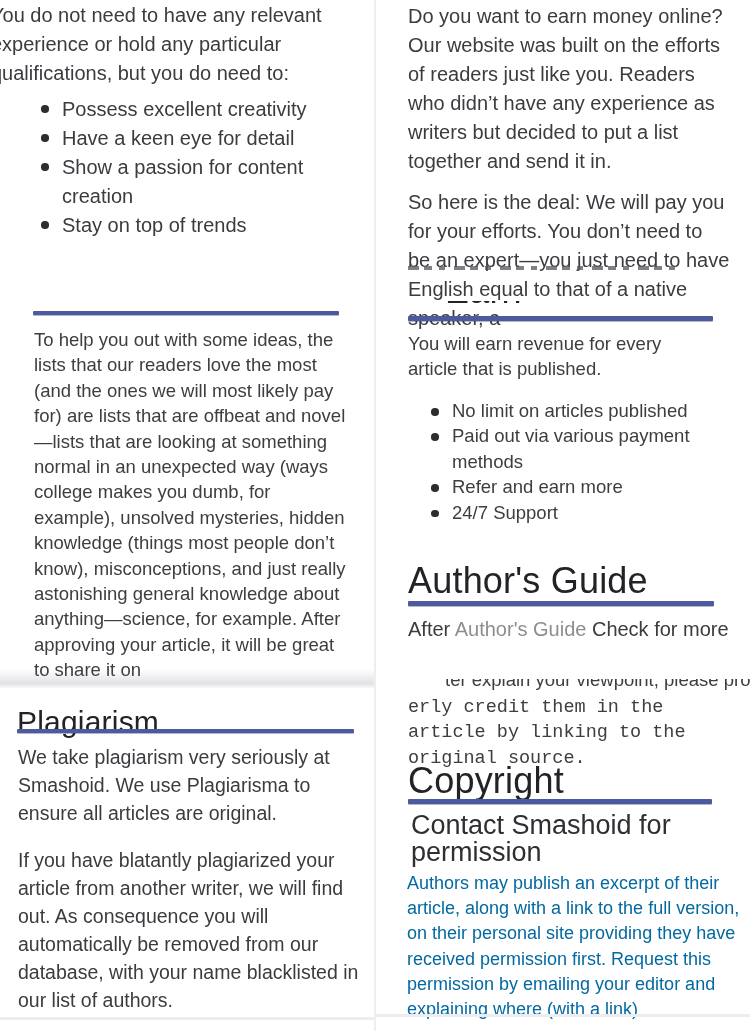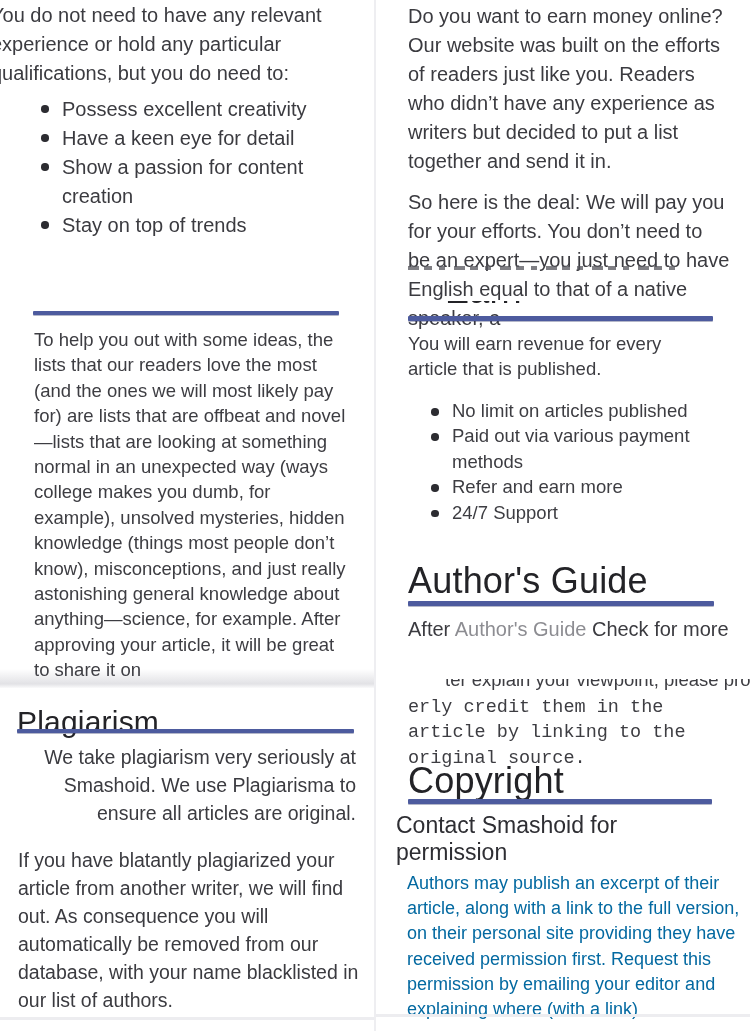--- a/index.html
+++ b/index.html
@@ -57,21 +57,21 @@
     <div class="abs rule" style="top:311px;left:33px;width:306px;height:4px;"></div>
 
     <div class="abs para fs-md" style="top:327px;left:34px;width:315px;">To help you out with some ideas, the lists that our readers love the most (and the ones we will most likely pay for) are lists that are offbeat and novel—lists that are looking at something normal in an unexpected way (ways college makes you dumb, for example), unsolved mysteries, hidden knowledge (things most people don’t know), misconceptions, and just really astonishing general knowledge about anything—science, for example. After approving your article, it will be great to share it on</div>
 
     <div class="abs seam" style="top:669px;left:0;width:375px;height:19px;"></div>
 
     <div class="abs h-big" style="top:665px;left:17px;font-size:30px;margin-top:36px;">Plagiarism</div>
 
     <div class="abs rule" style="top:729px;left:17px;width:337px;height:4px;"></div>
 
-    <div class="abs para fs-b2" style="top:743px;left:18px;width:338px;text-align:right;">We take plagiarism very seriously at Smashoid. We use Plagiarisma to ensure all articles are original.</div>
+    <div class="abs para fs-b2" style="top:743px;left:18px;width:338px;">We take plagiarism very seriously at Smashoid. We use Plagiarisma to ensure all articles are original.</div>
 
     <div class="abs para fs-b2" style="top:846px;left:18px;width:342px;">If you have blatantly plagiarized your article from another writer, we will find out. As consequence you will automatically be removed from our database, with your name blacklisted in our list of authors.</div>
 
     <div class="abs seam-line" style="top:1017px;left:0;width:375px;height:3px;"></div>
   </div>
 
   <div class="col" id="col-right">
 
     <div class="abs para fs-lg" style="top:2px;left:33px;width:322px;">Do you want to earn money online? Our website was built on the efforts of readers just like you. Readers who didn’t have any experience as writers but decided to put a list together and send it in.</div>
 
@@ -106,21 +106,21 @@
     <div class="abs clip" style="top:679px;left:33px;width:335px;height:13px;">
       <div class="fs-md" style="margin-top:-12px;white-space:nowrap;">ter explain your viewpoint, please prop-</div>
     </div>
 
     <div class="abs para fs-md" style="top:695px;left:33px;width:322px;font-family:Liberation Mono, monospace;">erly credit them in the article by linking to the original source.</div>
 
     <div class="abs h-big" style="top:760px;left:33px;">Copyright</div>
 
     <div class="abs rule" style="top:799px;left:33px;width:304px;height:5px;"></div>
 
-    <div class="abs para" style="top:812px;left:21px;width:300px;font-size:23px;line-height:27px;color:#2e2e33;">Contact Smashoid for permission</div>
+    <div class="abs para" style="top:812px;left:36px;width:300px;font-size:27px;line-height:27px;color:#2e2e33;">Contact Smashoid for permission</div>
 
     <div class="abs para" style="top:871px;left:32px;width:334px;font-size:18px;line-height:25.2px;color:#0369a1;">Authors may publish an excerpt of their article, along with a link to the full version, on their personal site providing they have received permission first. Request this permission by emailing your editor and explaining where (with a link)</div>
 
     <div class="abs seam-line" style="top:1014px;left:0;width:375px;height:3px;"></div>
   </div>
 
   <div class="abs v-divider" style="top:0;left:374px;width:2px;height:1031px;"></div>
 </div>
 
 </body></html>

